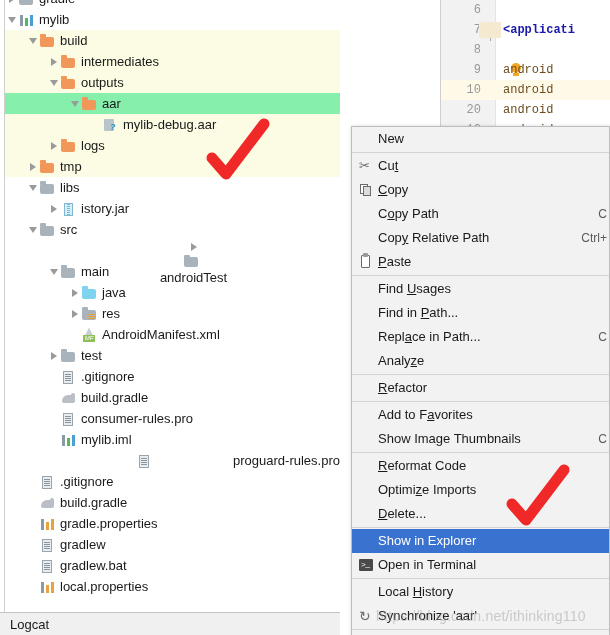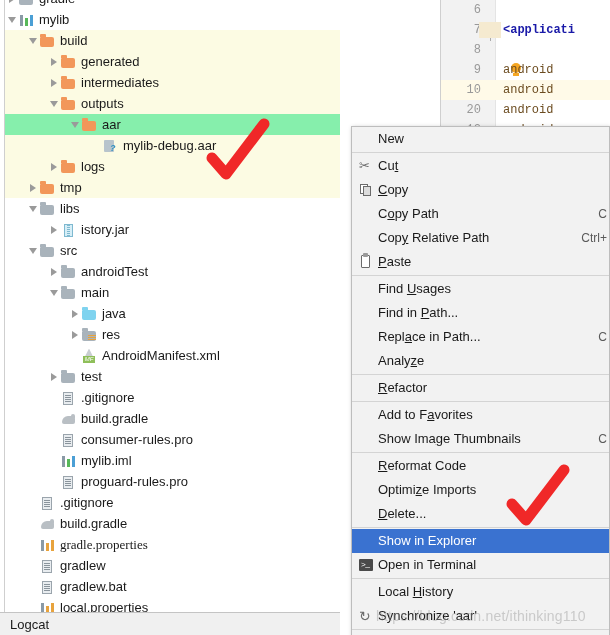--- a/index.html
+++ b/index.html
@@ -465,57 +465,50 @@
             <i></i>
           </span>
           <span class="ico folder-orange"><i></i></span>
           <span class="label">build</span>
         </div>
         <div class="row excluded" style="padding-left: 42px;">
           <span class="twisty collapsed">
             <i></i>
           </span>
           <span class="ico folder-orange"><i></i></span>
-          <span class="label">generated</span>
+          <span class="label">intermediates</span>
+        </div>
+        <div class="row excluded" style="padding-left: 42px;">
+          <span class="twisty ">
+            <i></i>
+          </span>
+          <span class="ico folder-orange"><i></i></span>
+          <span class="label">outputs</span>
+        </div>
+        <div class="row selected-gray" style="padding-left: 63px;">
+          <span class="twisty ">
+            <i></i>
+          </span>
+          <span class="ico folder-orange"><i></i></span>
+          <span class="label">aar</span>
+        </div>
+        <div class="row excluded" style="padding-left: 84px;">
+          <span class="twisty none">
+            <i></i>
+          </span>
+          <span class="ico unknown">
+            <i>?</i>
+          </span>
+          <span class="label">mylib-debug.aar</span>
         </div>
         <div class="row excluded" style="padding-left: 42px;">
           <span class="twisty collapsed">
             <i></i>
           </span>
           <span class="ico folder-orange"><i></i></span>
-          <span class="label">intermediates</span>
-        </div>
-        <div class="row excluded" style="padding-left: 42px;">
-          <span class="twisty ">
-            <i></i>
-          </span>
-          <span class="ico folder-orange"><i></i></span>
-          <span class="label">outputs</span>
-        </div>
-        <div class="row selected-gray" style="padding-left: 63px;">
-          <span class="twisty ">
-            <i></i>
-          </span>
-          <span class="ico folder-orange"><i></i></span>
-          <span class="label">aar</span>
-        </div>
-        <div class="row excluded" style="padding-left: 84px;">
-          <span class="twisty none">
-            <i></i>
-          </span>
-          <span class="ico unknown">
-            <i>?</i>
-          </span>
-          <span class="label">mylib-debug.aar</span>
-        </div>
-        <div class="row excluded" style="padding-left: 42px;">
-          <span class="twisty collapsed">
-            <i></i>
-          </span>
-          <span class="ico folder-orange"><i></i></span>
           <span class="label">logs</span>
         </div>
         <div class="row excluded" style="padding-left: 21px;">
           <span class="twisty collapsed">
             <i></i>
           </span>
           <span class="ico folder-orange"><i></i></span>
           <span class="label">tmp</span>
         </div>
         <div class="row" style="padding-left: 21px;">
@@ -534,130 +527,130 @@
           </span>
           <span class="label">istory.jar</span>
         </div>
         <div class="row" style="padding-left: 21px;">
           <span class="twisty ">
             <i></i>
           </span>
           <span class="ico folder-gray"><i></i></span>
           <span class="label">src</span>
         </div>
+        <div class="row" style="padding-left: 42px; flex-direction: column;">
+          <span class="twisty collapsed">
+            <i></i>
+          </span>
+          <span class="ico folder-gray"><i></i></span>
+          <span class="label">androidTest</span>
+        </div>
+        <div class="row" style="padding-left: 42px;">
+          <span class="twisty ">
+            <i></i>
+          </span>
+          <span class="ico folder-gray"><i></i></span>
+          <span class="label">main</span>
+        </div>
+        <div class="row" style="padding-left: 63px;">
+          <span class="twisty collapsed">
+            <i></i>
+          </span>
+          <span class="ico folder-blue"><i></i></span>
+          <span class="label">java</span>
+        </div>
+        <div class="row" style="padding-left: 63px;">
+          <span class="twisty collapsed">
+            <i></i>
+          </span>
+          <span class="ico folder-res">
+            <i></i>
+          </span>
+          <span class="label">res</span>
+        </div>
+        <div class="row" style="padding-left: 63px;">
+          <span class="twisty none">
+            <i></i>
+          </span>
+          <span class="ico manifest">
+            <i>MF</i>
+          </span>
+          <span class="label">AndroidManifest.xml</span>
+        </div>
         <div class="row" style="padding-left: 42px;">
           <span class="twisty collapsed">
             <i></i>
           </span>
           <span class="ico folder-gray"><i></i></span>
-          <span class="label">androidTest</span>
+          <span class="label">test</span>
         </div>
         <div class="row" style="padding-left: 42px;">
-          <span class="twisty ">
-            <i></i>
-          </span>
-          <span class="ico folder-gray"><i></i></span>
-          <span class="label">main</span>
-        </div>
-        <div class="row" style="padding-left: 63px;">
-          <span class="twisty collapsed">
-            <i></i>
-          </span>
-          <span class="ico folder-blue"><i></i></span>
-          <span class="label">java</span>
-        </div>
-        <div class="row" style="padding-left: 63px;">
-          <span class="twisty collapsed">
-            <i></i>
-          </span>
-          <span class="ico folder-res">
-            <i></i>
-          </span>
-          <span class="label">res</span>
-        </div>
-        <div class="row" style="padding-left: 63px;">
-          <span class="twisty none">
-            <i></i>
-          </span>
-          <span class="ico manifest">
-            <i>MF</i>
-          </span>
-          <span class="label">AndroidManifest.xml</span>
+          <span class="twisty none">
+            <i></i>
+          </span>
+          <span class="ico file">
+            <i></i>
+          </span>
+          <span class="label">.gitignore</span>
         </div>
         <div class="row" style="padding-left: 42px;">
-          <span class="twisty collapsed">
-            <i></i>
-          </span>
-          <span class="ico folder-gray"><i></i></span>
-          <span class="label">test</span>
+          <span class="twisty none">
+            <i></i>
+          </span>
+          <span class="ico gradle">
+            <i></i>
+          </span>
+          <span class="label">build.gradle</span>
         </div>
         <div class="row" style="padding-left: 42px;">
           <span class="twisty none">
             <i></i>
           </span>
           <span class="ico file">
             <i></i>
           </span>
+          <span class="label">consumer-rules.pro</span>
+        </div>
+        <div class="row" style="padding-left: 42px;">
+          <span class="twisty none">
+            <i></i>
+          </span>
+          <span class="ico module">
+            <i></i>
+          </span>
+          <span class="label">mylib.iml</span>
+        </div>
+        <div class="row" style="padding-left: 42px; justify-content: space-between;">
+          <span class="twisty none">
+            <i></i>
+          </span>
+          <span class="ico file">
+            <i></i>
+          </span>
+          <span class="label">proguard-rules.pro</span>
+        </div>
+        <div class="row" style="padding-left: 21px;">
+          <span class="twisty none">
+            <i></i>
+          </span>
+          <span class="ico file">
+            <i></i>
+          </span>
           <span class="label">.gitignore</span>
         </div>
-        <div class="row" style="padding-left: 42px;">
+        <div class="row" style="padding-left: 21px;">
           <span class="twisty none">
             <i></i>
           </span>
           <span class="ico gradle">
             <i></i>
           </span>
           <span class="label">build.gradle</span>
         </div>
-        <div class="row" style="padding-left: 42px;">
-          <span class="twisty none">
-            <i></i>
-          </span>
-          <span class="ico file">
-            <i></i>
-          </span>
-          <span class="label">consumer-rules.pro</span>
-        </div>
-        <div class="row" style="padding-left: 42px;">
-          <span class="twisty none">
-            <i></i>
-          </span>
-          <span class="ico module">
-            <i></i>
-          </span>
-          <span class="label">mylib.iml</span>
-        </div>
-        <div class="row" style="padding-left: 42px;">
-          <span class="twisty none">
-            <i></i>
-          </span>
-          <span class="ico file">
-            <i></i>
-          </span>
-          <span class="label">proguard-rules.pro</span>
-        </div>
         <div class="row" style="padding-left: 21px;">
-          <span class="twisty none">
-            <i></i>
-          </span>
-          <span class="ico file">
-            <i></i>
-          </span>
-          <span class="label">.gitignore</span>
-        </div>
-        <div class="row" style="padding-left: 21px;">
-          <span class="twisty none">
-            <i></i>
-          </span>
-          <span class="ico gradle">
-            <i></i>
-          </span>
-          <span class="label">build.gradle</span>
-        </div>
-        <div class="row" style="padding-left: 21px; font-family: Liberation Serif, serif;">
           <span class="twisty none">
             <i></i>
           </span>
           <span class="ico module-orange">
             <i></i>
           </span>
           <span class="label">gradle.properties</span>
         </div>
         <div class="row" style="padding-left: 21px;">
           <span class="twisty none">

